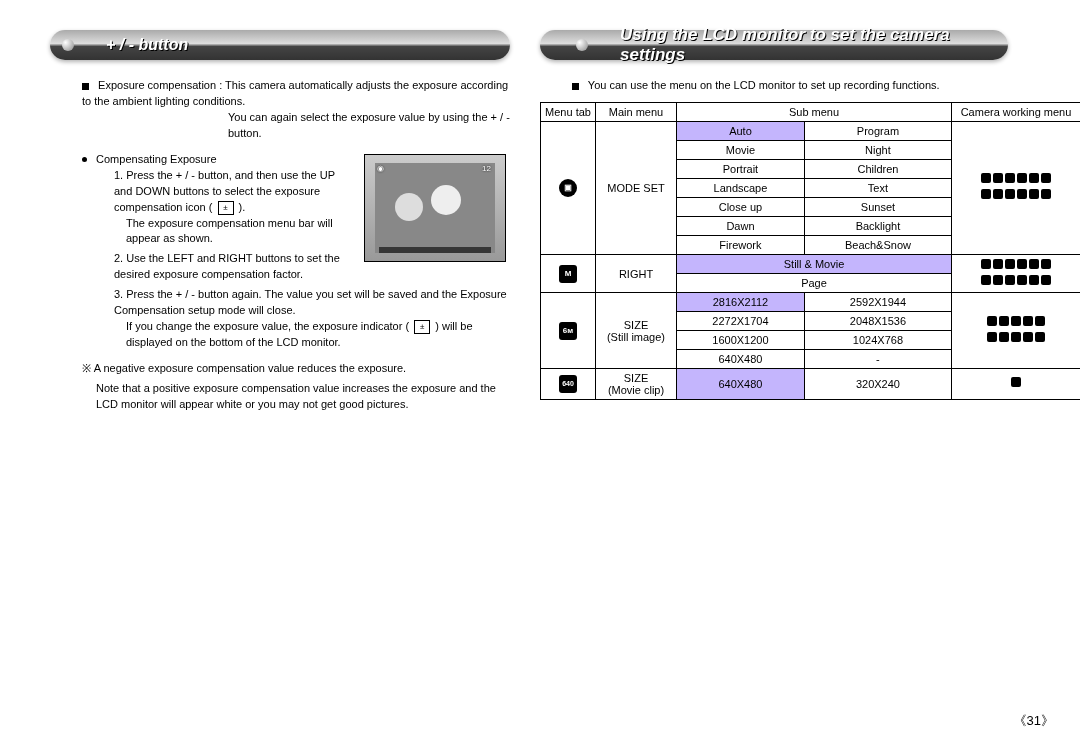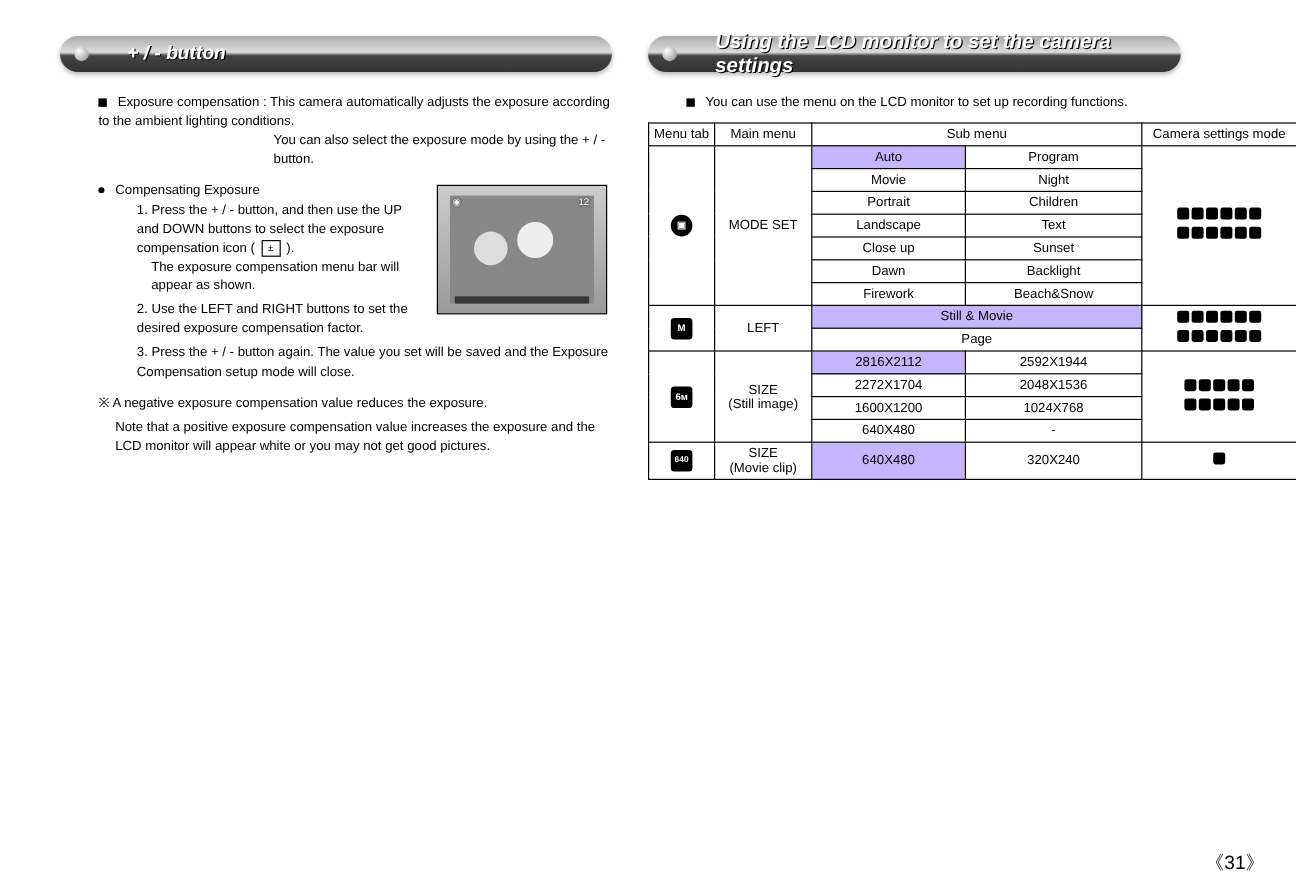--- a/index.html
+++ b/index.html
@@ -29,21 +29,21 @@
     position: relative;
     height: 30px;
     width: 460px;
     border-radius: 15px;
     background: linear-gradient(to bottom, #aaa 0%, #ddd 45%, #444 55%, #333 100%);
     box-shadow: 0 2px 4px rgba(0,0,0,0.3);
     margin-bottom: 18px;
     display: flex;
     align-items: center;
   }
-  .head-bar.right { width: 444px; }
+  .head-bar.right { width: 444px; padding-left: 24px; }
   .head-bar .dot {
     width: 12px; height: 12px; border-radius: 50%;
     background: radial-gradient(circle at 30% 30%, #fff, #888);
     margin-left: 12px;
     margin-right: 32px;
     flex-shrink: 0;
   }
   .head-bar .title {
     color: #fff;
     font-weight: bold;
@@ -172,21 +172,21 @@
     background: #bcbcbc;
     vertical-align: middle;
     margin: 0 4px;
   }
 
   .ex-note::before { content: "\203B  "; }
 
   .page-num {
     position: absolute;
     bottom: 16px; right: 26px;
-    font-size: 16px;
+    font-size: 13px;
   }
   .page-num::before { content: "\300A"; }
   .page-num::after  { content: "\300B"; }
 </style>
 </head>
 <body>
 
 <div class="page">
   <div class="columns">
 
@@ -194,21 +194,21 @@
       <div class="head-bar">
         <div class="dot"></div>
         <div class="title">+ / - button</div>
       </div>
 
       <div class="content">
         <div class="section indent1">
           <span class="square-bullet"></span>
           <span>Exposure compensation : </span>
           <span>This camera automatically adjusts the exposure according to the ambient lighting conditions.</span>
-          <div style="margin-left:146px">You can also select the exposure mode by using the + / - button.</div>
+          <div style="margin-left:146px">You can again select the exposure value by using the + / - button.</div>
         </div>
 
         <div class="section indent1">
           <span class="dot-bullet"></span>
           <span>Compensating Exposure</span>
 
           <div class="lcd-shot">
             <div class="lcd-inner"></div>
             <div class="lcd-overlay">
               <div class="lcd-icon" style="top:8px;left:12px">◉</div>
@@ -223,20 +223,25 @@
               <span class="icon-box">±</span>
               <span> ).</span>
               <div style="margin-left:12px">The exposure compensation menu bar will appear as shown.</div>
             </div>
             <div class="para">2. Use the LEFT and RIGHT buttons to set the desired exposure compensation factor.</div>
           </div>
           <div style="clear:both"></div>
           <div class="indent1">
             <div class="para">
               <span>3. Press the + / - button again. The value you set will be saved and the Exposure Compensation setup mode will close.</span>
+              <div style="margin-left:12px">
+                <span>If you change the exposure value, the exposure indicator ( </span>
+                <span class="icon-box">±</span>
+                <span> ) will be displayed on the bottom of the LCD monitor.</span>
+              </div>
             </div>
           </div>
         </div>
 
         <div class="section indent1">
           <div class="para ex-note">A negative exposure compensation value reduces the exposure.</div>
           <div class="para" style="margin-left:14px">Note that a positive exposure compensation value increases the exposure and the LCD monitor will appear white or you may not get good pictures.</div>
         </div>
       </div>
     </div>
@@ -253,21 +258,21 @@
           <span>You can use the menu on the LCD monitor to set up recording functions.</span>
         </div>
       </div>
 
       <table class="menu">
         <tbody>
             <tr>
           <th class="menu-tab-cell">Menu tab</th>
           <th style="width:72px">Main menu</th>
           <th colspan="2" style="width:160px">Sub menu</th>
-          <th style="width:120px">Camera settings mode</th>
+          <th style="width:120px">Camera working menu</th>
           <th style="width:36px">Page</th>
         </tr>
 
         <tr>
           <td rowspan="7"><span class="tab-icon round">▣</span></td>
           <td rowspan="7">MODE SET</td>
           <td class="default">Auto</td>
           <td>Program</td>
           <td rowspan="7" class="mode-icons">
             <span></span><span></span><span></span><span></span><span></span><span></span><br>
@@ -295,21 +300,21 @@
               <td>Dawn</td>
               <td>Backlight</td>
             </tr>
         <tr>
               <td>Firework</td>
               <td>Beach&amp;Snow</td>
             </tr>
 
         <tr>
           <td rowspan="2"><span class="tab-icon">M</span></td>
-          <td rowspan="2">LEFT</td>
+          <td rowspan="2">RIGHT</td>
           <td colspan="2" class="default">Still &amp; Movie</td>
           <td rowspan="2" class="mode-icons">
             <span></span><span></span><span></span><span></span><span></span><span></span><br>
             <span></span><span></span><span></span><span></span><span></span><span></span>
           </td>
           <td rowspan="2">p.33</td>
         </tr>
         <tr>
               <td colspan="2">Page</td>
             </tr>

